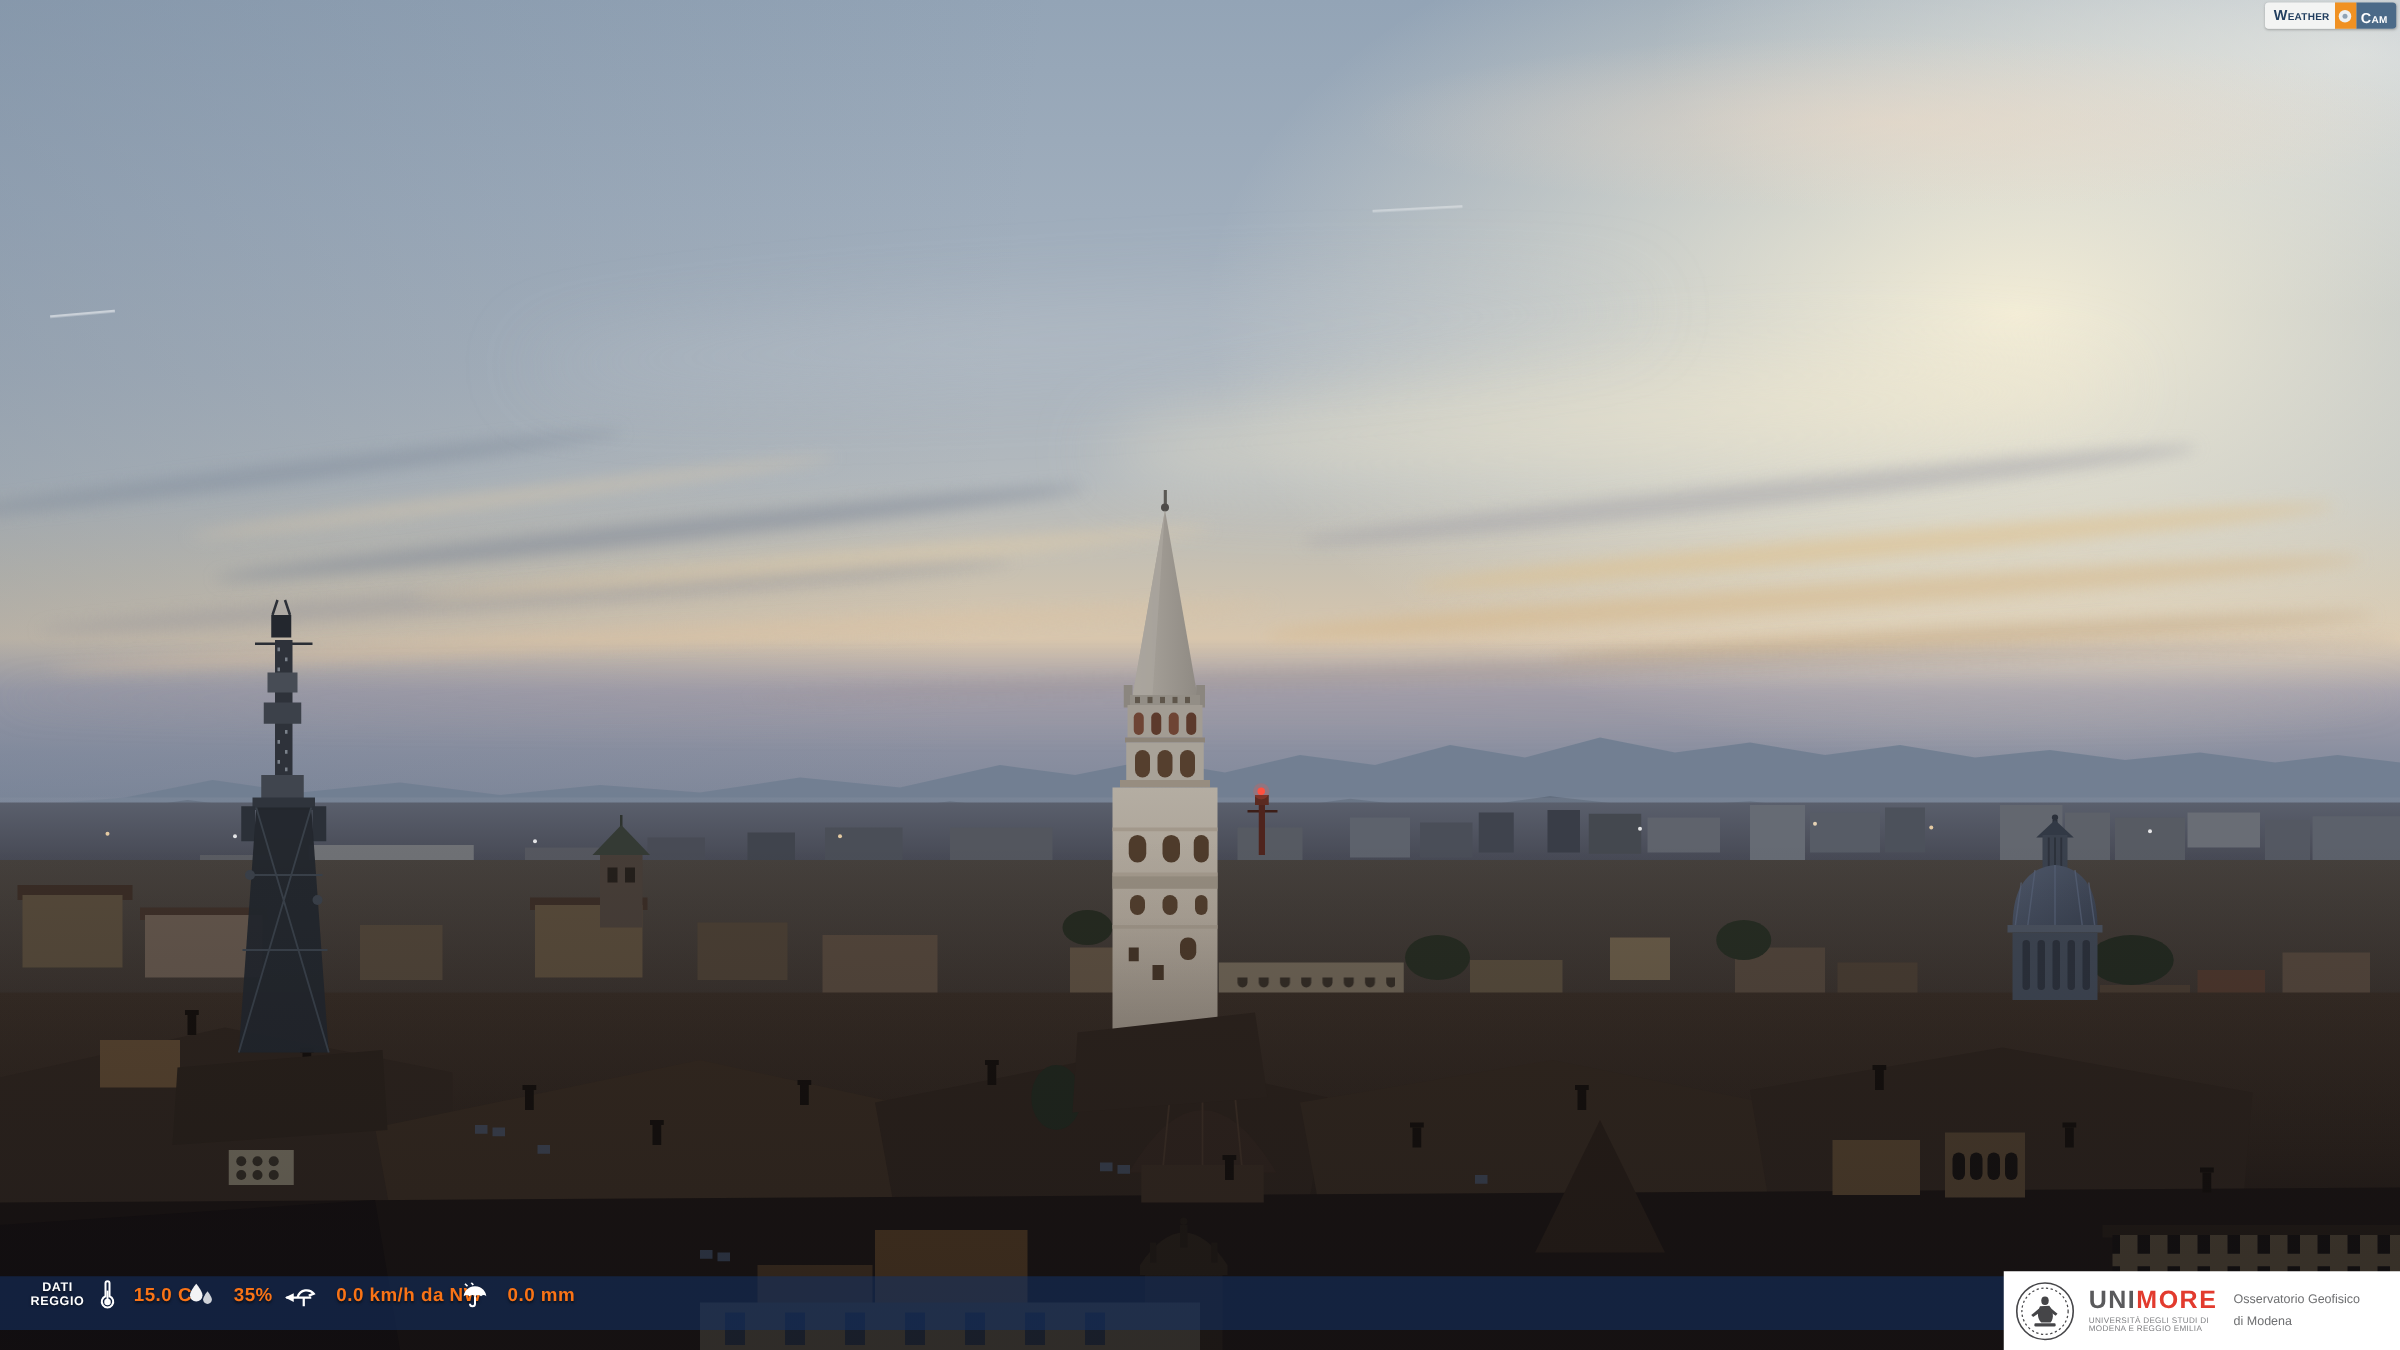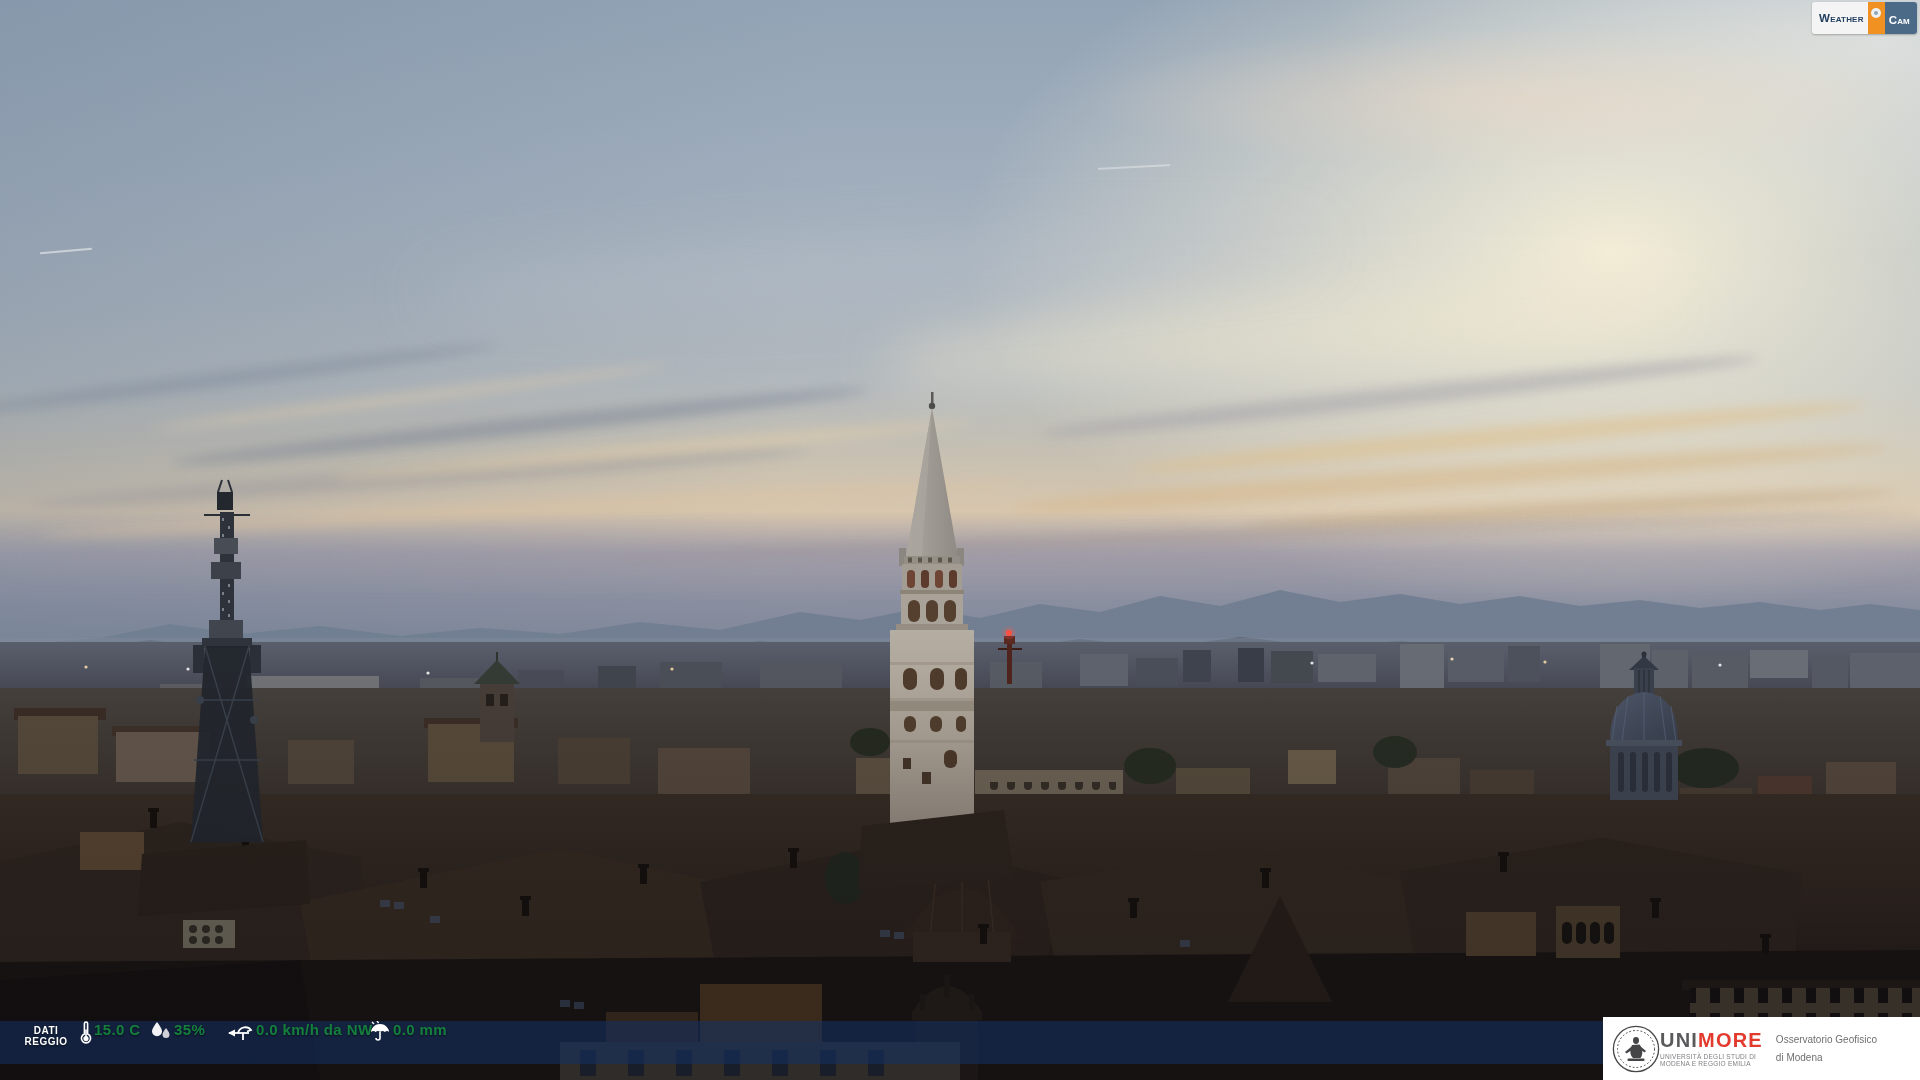--- a/index.html
+++ b/index.html
@@ -30,48 +30,48 @@
   
   .topbar{position:absolute;left:0;top:0;width:1920px;height:25px;display:flex;align-items:center;
     padding-left:30px;box-sizing:border-box;gap:16px;
     background:linear-gradient(90deg,#587390 0%,#7d95ab 45%,#aebbc6 78%,#bfc8cf 100%);
     border-bottom:1px solid rgba(255,255,255,.28);
     color:#fff;font-size:13px;font-weight:700;letter-spacing:.3px;
     text-shadow:0 1px 2px rgba(20,40,60,.4);}
   .topbar .sep{opacity:.9;}
 
   
-  .wc{position:absolute;right:3px;top:2px;height:32px;display:flex;align-items:stretch;
+  .wc{position:absolute;right:3px;top:2px;height:21px;display:flex;align-items:stretch;
       font-size:11.5px;font-weight:800;font-variant:small-caps;letter-spacing:.2px;
       box-shadow:0 1px 2px rgba(0,0,0,.25);border-radius:3px;}
   .wc-left{background:#f3f4f3;color:#223f60;display:flex;align-items:center;
       padding:0 4px 0 7px;border-radius:3px 0 0 3px;}
   .wc-mid{width:17px;background:#f09122;position:relative;}
   .wc-mid::before{content:"";position:absolute;left:3.5px;top:5.5px;width:10px;height:10px;
       border-radius:50%;background:#eef1f2;}
   .wc-mid::after{content:"";position:absolute;left:6.5px;top:8.5px;width:4px;height:4px;
       border-radius:50%;background:#8fa3b5;}
   .wc-right{background:#4b6a88;color:#fff;display:flex;align-items:center;
       padding:4px 7px 0 4px;border-radius:0 3px 3px 0;}
 
   
   .meteobar{position:absolute;left:0;top:1021px;width:1920px;height:43px;
     background:rgba(20,50,100,.55);}
   .meteo-label{position:absolute;left:22px;top:4px;width:48px;text-align:center;
     color:#fff;font-size:10px;font-weight:700;line-height:11px;letter-spacing:.5px;
     text-shadow:0 1px 2px rgba(0,0,0,.5);}
-  .mg{position:absolute;top:0;height:30px;display:flex;gap:2px;
-    color:#15803d;font-size:15px;font-weight:700;letter-spacing:.4px;
+  .mg{position:absolute;top:0;height:30px;display:flex;align-items:center;gap:15px;
+    color:#f97316;font-size:15px;font-weight:700;letter-spacing:.4px;
     text-shadow:0 1px 2px rgba(0,0,0,.55);}
   .mg svg{display:block;}
 
   
   .uni-badge{position:absolute;right:0;bottom:0;width:317px;height:63px;background:#fff;
     display:flex;align-items:center;box-sizing:border-box;padding-left:9px;}
-  .uni-name-block{}
+  .uni-name-block{margin-left:11px;}
   .uni-name{font-size:20px;font-weight:700;letter-spacing:1.2px;line-height:20px;}
   .uni-name .u1{color:#5a5a5c;} .uni-name .u2{color:#e23b2e;}
   .uni-sub{margin-top:3px;font-size:6.5px;letter-spacing:.25px;line-height:7.5px;color:#808184;}
   .uni-right{margin-left:13px;font-size:10px;line-height:18px;color:#6e6f71;}
 </style>
 </head>
 <body>
 
 <div id="screen">
 

